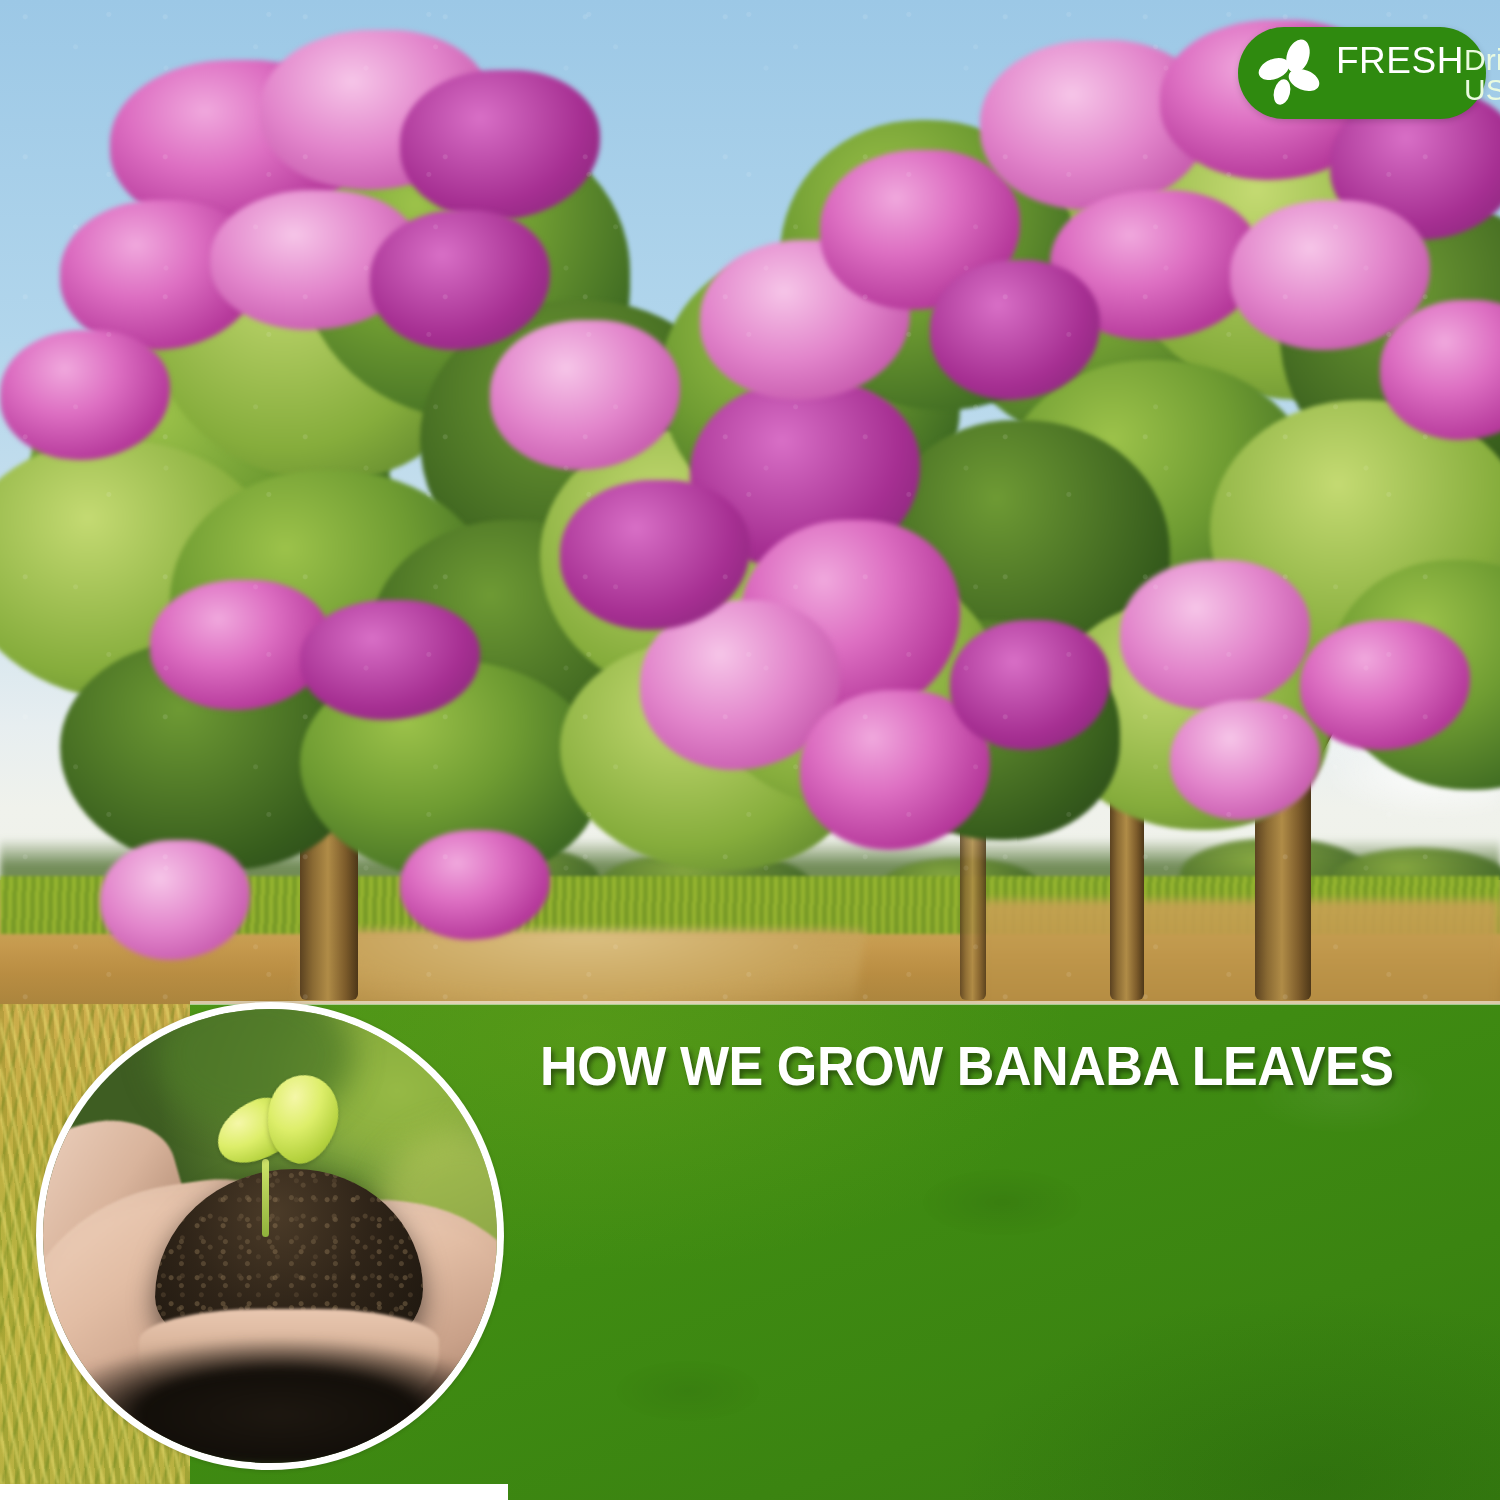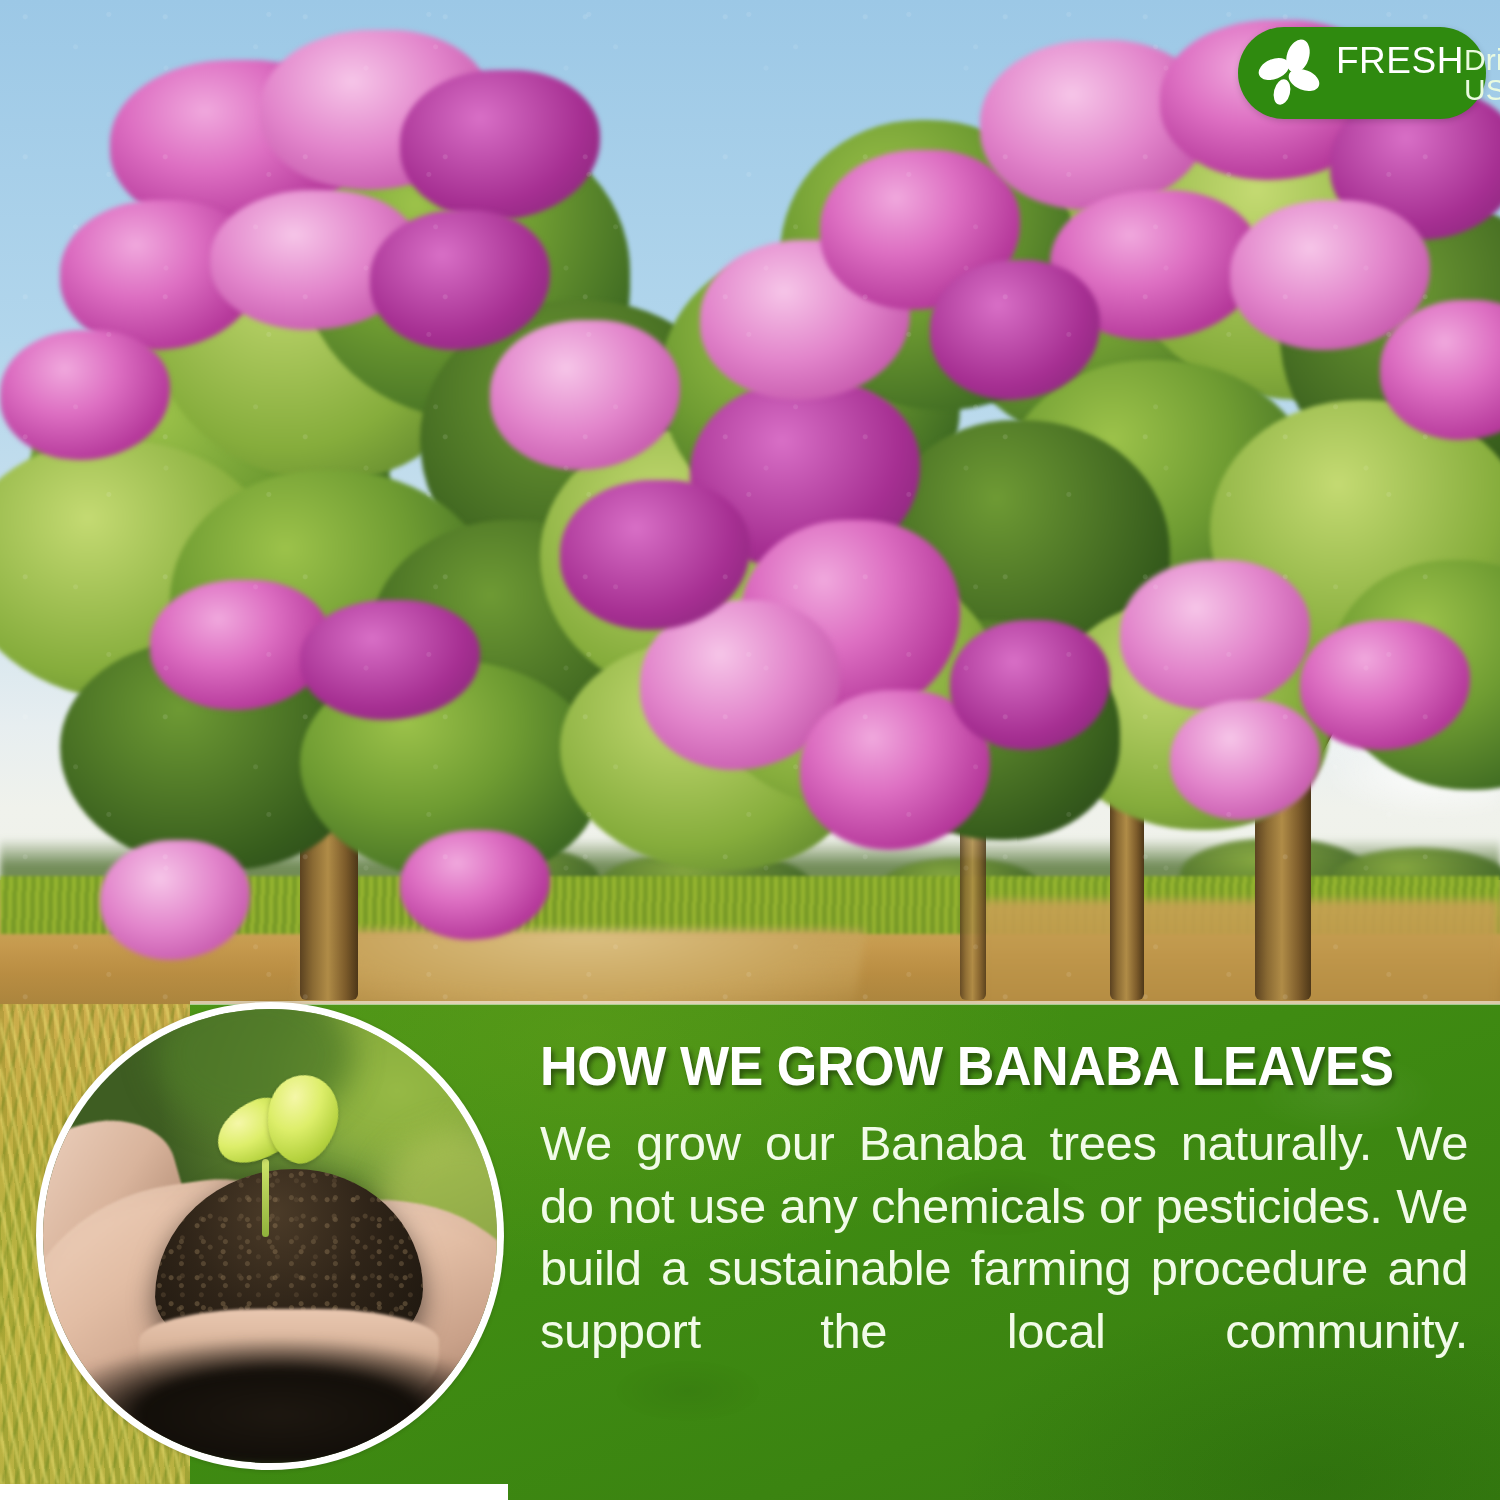--- a/index.html
+++ b/index.html
@@ -422,23 +422,20 @@
 
   <div class="leftstrip">
     <div class="blades"></div>
   </div>
 
   <div class="panel-hairline"></div>
   <div class="panel">
     <div class="panel-tex"></div>
     <div class="panel-content">
       <div class="headline">HOW WE GROW BANABA LEAVES</div>
-      <div class="body-copy">
-        <p>We grow our Banaba trees naturally. We do not use any chemicals or pesticides. We build a sustainable farming procedure and support the local community.</p>
-      </div>
     </div>
   </div>
 
   <div class="circle-wrap">
     <div class="circle-img">
       <div class="blurgreen" style="left:250px;top:-20px;width:200px;height:170px;background:#8fb23c;opacity:.7;"></div>
       <div class="blurgreen" style="left:110px;top:-30px;width:200px;height:150px;background:#4f7a28;opacity:.8;"></div>
       <div class="blurgreen" style="left:330px;top:120px;width:180px;height:180px;background:#b6c95a;opacity:.65;"></div>
       <div class="bokeh" style="left:372px;top:208px;width:58px;height:58px;"></div>
       <div class="bokeh" style="left:414px;top:244px;width:44px;height:44px;"></div>

